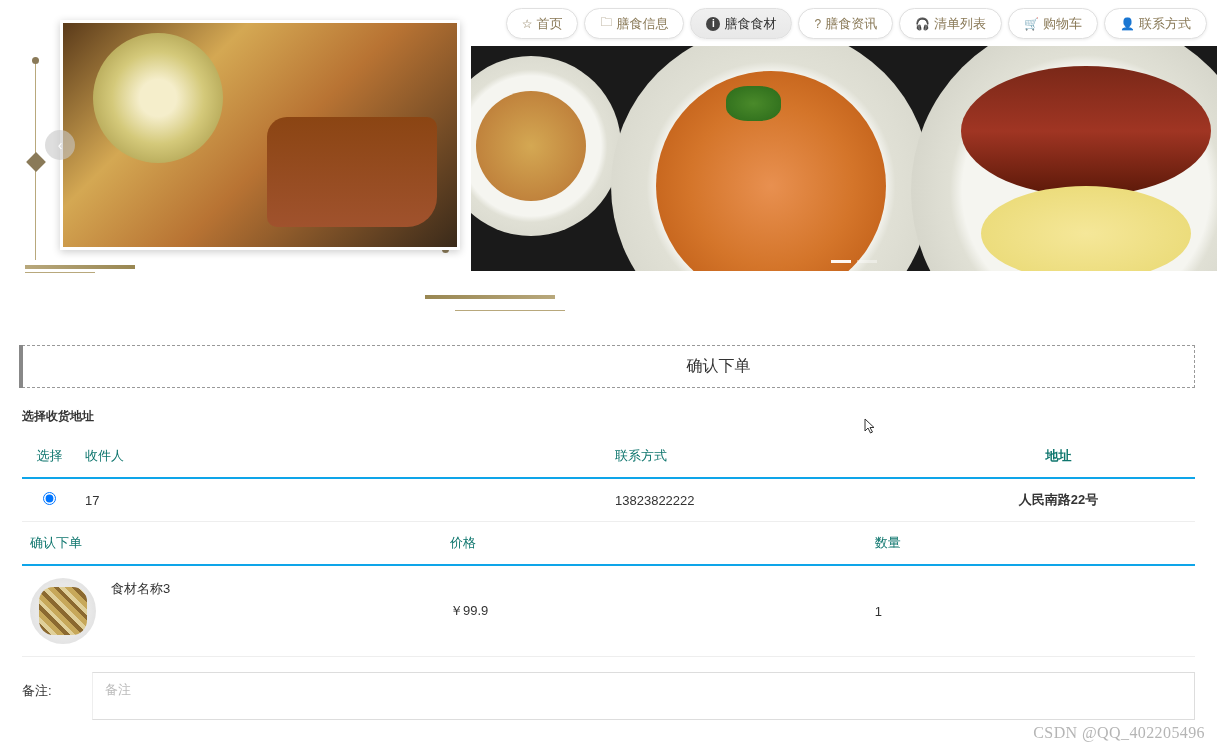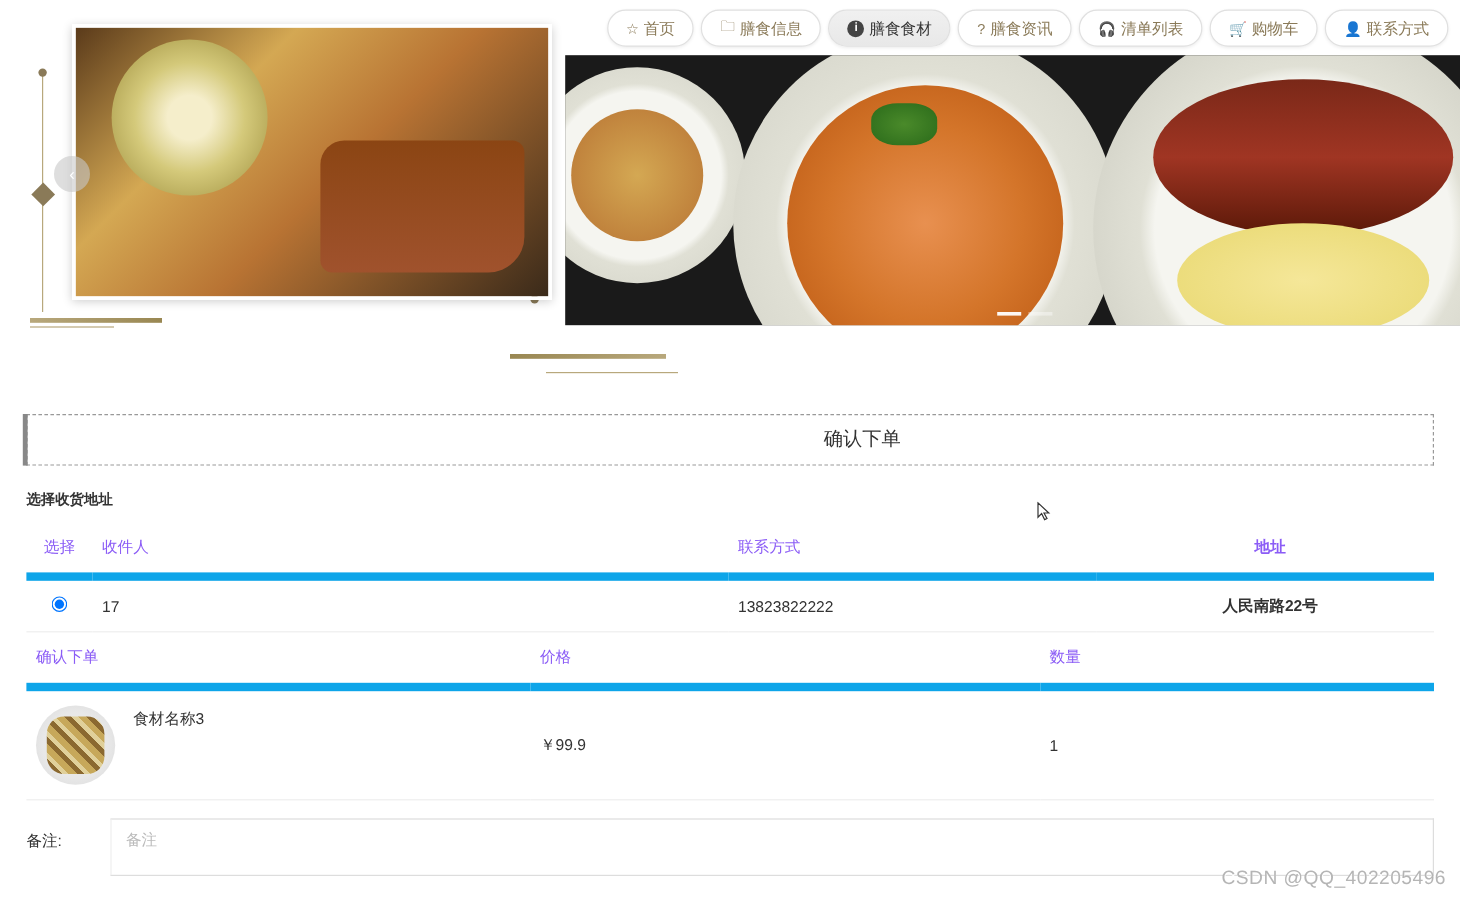--- a/index.html
+++ b/index.html
@@ -46,38 +46,38 @@
 .cursor svg { width: 14px; height: 18px; }
 
 .content { padding: 0 22px; }
 .confirm-bar { border: 1px dashed #999; padding: 10px 0; text-align: center; font-size: 16px; margin-top: 15px; position: relative; }
 .confirm-bar::before { content:""; position:absolute; left:-4px; top:-1px; bottom:-1px; width:4px; background:#888; }
 .confirm-bar span { margin-left: 220px; }
 
 h3 { font-weight: bold; font-size: 12px; margin: 20px 0 10px 0; }
 table { width: 100%; border-collapse: collapse; }
 th, td { text-align: left; padding: 12px 8px; font-size: 13px; }
-th { color: #8b5cf6; font-weight: normal; border-bottom: 7px solid #0ea5e9; }
+th { color: #0f766e; font-weight: normal; border-bottom: 2px solid #0ea5e9; }
 td { border-bottom: 1px solid #eee; }
 .addr-table th:nth-child(1), .addr-table td:nth-child(1) { width: 55px; text-align: center; }
 .addr-table th:nth-child(2), .addr-table td:nth-child(2) { width: 530px; }
 .addr-table th:nth-child(4), .addr-table td:nth-child(4) { text-align: center; padding-right: 0; font-weight: bold; }
 
 .item-table th:nth-child(1), .item-table td:nth-child(1) { width: 420px; }
 .item-cell { display: flex; gap: 15px; }
 .item-img { width: 66px; height: 66px; border-radius: 50%; background: radial-gradient(#e8e8e8 58%,#d8d8d8 100%); display:flex; align-items:center; justify-content:center; overflow:hidden; }
 .item-img::after { content:""; width:48px; height:48px; background: repeating-linear-gradient(45deg,#c7a85a 0 5px,#8b6930 5px 9px,#e0d09a 9px 13px); border-radius:30%; }
 .item-name { align-self: flex-start; margin-top: 2px; font-size: 13px; }
 
 .remark-row { display: flex; align-items: flex-start; margin-top: 15px; }
 .remark-label { width: 70px; font-size: 13px; padding-top: 10px; }
 .remark-input { flex: 1; border: 1px solid #ddd; border-left: 1px solid #eee; padding: 8px 12px; font-size: 13px; min-height: 38px; resize: none; font-family: inherit; color: #333; }
 .remark-input::placeholder { color: #bbb; }
 
-.watermark { position: fixed; right: 12px; bottom: 10px; color: #b5b5b5; font-size: 16px; letter-spacing: 0.4px; text-shadow: 0 1px 0 #fff; }
+.watermark { position: fixed; right: 12px; bottom: 10px; color: #b5b5b5; font-size: 16px; letter-spacing: 0.4px; text-shadow: 0 1px 0 #fff; font-family: Liberation Serif, serif; }
 </style>
 </head>
 <body>
 
 <div class="nav">
   <div class="nav-item">
       <span class="ic">☆</span>
       <span>首页</span>
     </div>
   <div class="nav-item">

